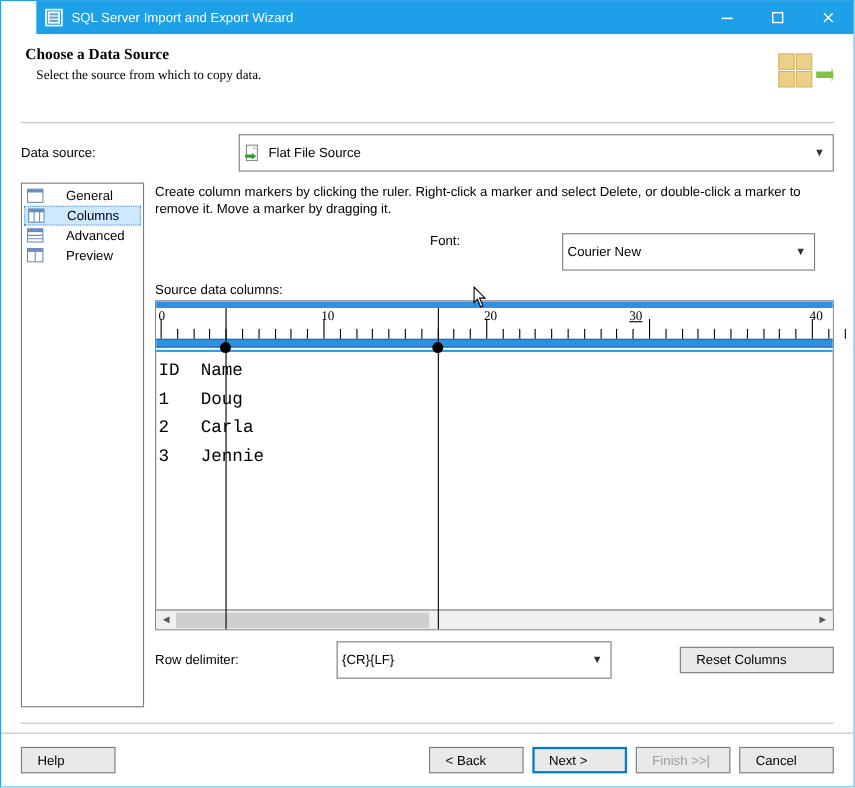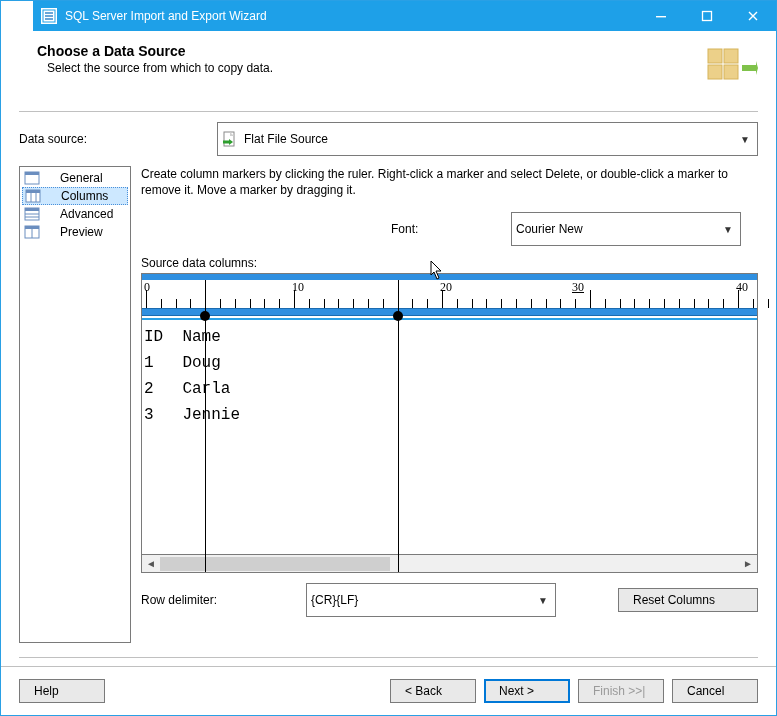--- a/index.html
+++ b/index.html
@@ -4,21 +4,21 @@
 <style>
   * { box-sizing: border-box; }
   html, body { margin:0; padding:0; font-family: "Segoe UI", Tahoma, sans-serif; font-size:12px; color:#000; background:#fff; }
   .window { width:777px; height:716px; border:1px solid #2aa0e5; display:flex; flex-direction:column; background:#fff; }
   .titlebar { height:30px; background:#1ea0e8; color:#fff; display:flex; align-items:center; padding:0 0 0 8px;margin-left:32px; }
   .titlebar .title-icon { width:16px; height:16px; background:#fff; margin-right:8px; display:flex; align-items:center; justify-content:center; font-size:10px; color:#1ea0e8;}
   .titlebar .title-text { flex:1; font-size:12px; }
   .titlebar .win-btn { width:46px; height:30px; display:flex; align-items:center; justify-content:center; color:#fff; font-size:13px; }
   .titlebar .win-btn.close { font-size:16px; }
 
-  .header-zone { padding:12px 18px 6px 36px; display:flex; align-items:flex-start; }
+  .header-zone { padding:12px 18px 6px 22px; display:flex; align-items:flex-start;font-family:Liberation Serif, serif; }
   .header-texts { flex:1; }
   .header-title { font-weight:bold; font-size:14px; }
   .header-sub { font-size:12px; margin-left:10px; margin-top:2px; }
   .header-glyph { width:56px; height:50px; margin-left:6px; }
   .hr { height:1px; background:#c0c0c0; margin:12px 0 8px 0; }
 
   .body-zone { flex:1; padding:0 18px 8px 18px; display:flex; flex-direction:column; }
   .ds-row { display:flex; align-items:center; margin:2px 0 10px 0; }
   .ds-label { width:198px; }
   .combo { flex:1; height:17px; border:1px solid #7a7a7a; background:#fff; display:flex; align-items:center; padding:16px 4px; }
@@ -27,21 +27,21 @@
   .combo .combo-arrow { width:16px; text-align:center; font-size:10px; color:#333; }
 
   .two-col { flex:1; display:flex; gap:10px; min-height:0; }
   .sidebar { width:112px; border:1px solid #7a7a7a; background:#fff; padding:2px 2px; }
   .sb-item { display:flex; align-items:center; height:18px; padding:0 2px; gap:20px; }
   .sb-item.selected { background:#cde8ff; border:1px dotted #4a90d9; }
   .sb-icon { width:16px; height:14px; display:flex; align-items:center; justify-content:center; }
 
   .right-pane { flex:1; display:flex; flex-direction:column; min-width:0; }
   .instr { font-size:12px; line-height:1.35; margin-bottom:14px; }
-  .fontrow { display:flex; align-items:center; margin-bottom:10px; padding-left:250px; }
+  .fontrow { display:flex; margin-bottom:10px; padding-left:250px; }
   .fontrow .font-label { width:120px; text-align:left; }
 
   .src-label { margin-bottom:3px; }
   .grid-wrap { border:1px solid #7a7a7a; display:flex; flex-direction:column; height:300px; position:relative; }
   .ruler { height:46px; border-bottom:2px solid #2aa0e5; position:relative; background:#fff; }
   .ruler-top { height:6px; background:#2f8fe0; }
   .ruler-ticks { position:relative; height:28px; }
   .ruler-bot { height:8px; background:#2f8fe0; border-top:1px solid #1b6bb0; border-bottom:1px solid #1b6bb0; position:relative;}
   .tick { position:absolute; bottom:0; width:1px; background:#000; }
   .tick.major { height:18px; }

